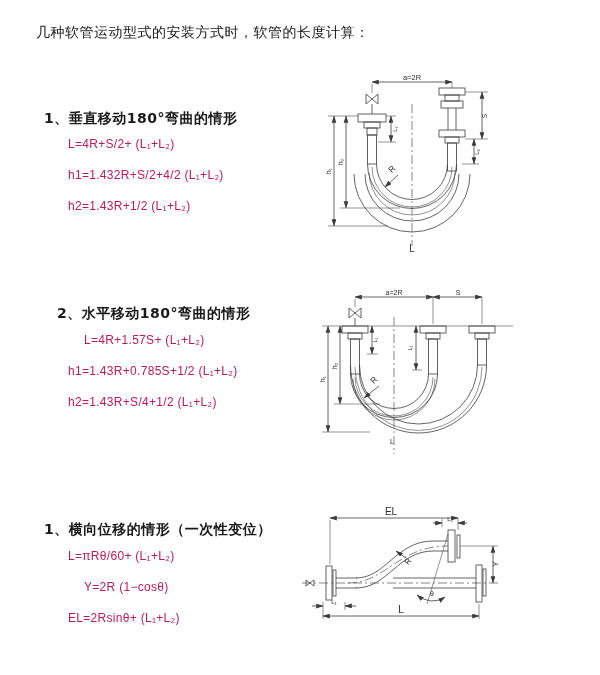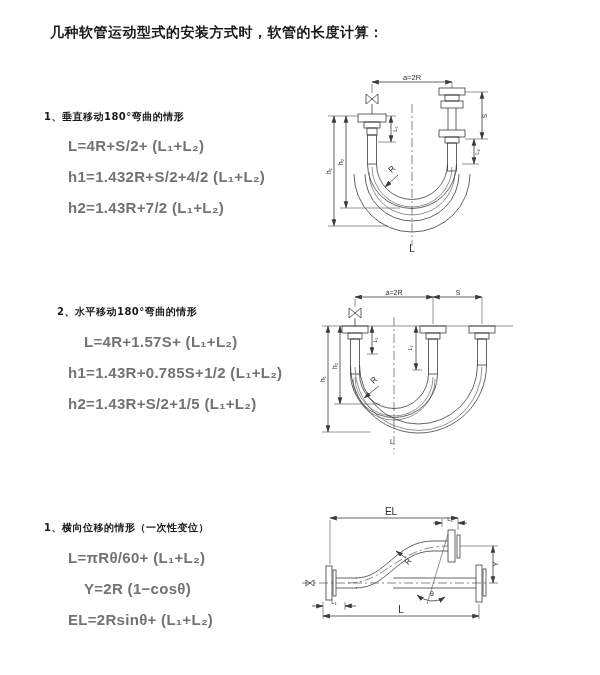--- a/index.html
+++ b/index.html
@@ -2,28 +2,28 @@
 <html><head>
 <meta charset="utf-8">
 <style>
   html,body{margin:0;padding:0;}
   body{
     width:600px;height:675px;background:#ffffff;position:relative;overflow:hidden;
     font-family:"DejaVu Sans","Liberation Sans",sans-serif;color:#1a1a1a;
   }
   .abs{position:absolute;}
   .doc-title{
-    left:36px;top:24px;font-size:14px;font-weight:700;letter-spacing:0.5px;margin-left:14px;
+    left:36px;top:24px;font-size:14px;font-weight:400;letter-spacing:0.5px;
   }
   .sec-heading{
-    font-size:10px;font-weight:700;letter-spacing:0.5px;white-space:nowrap;
+    font-size:14px;font-weight:700;letter-spacing:0.5px;white-space:nowrap;
   }
   .formula{
     font-family:"Liberation Sans","DejaVu Sans",sans-serif;
-    font-size:15px;font-weight:700;letter-spacing:0.3px;white-space:nowrap;color:#737373;
+    font-size:12px;font-weight:400;letter-spacing:0.3px;white-space:nowrap;color:#be185d;
   }
   svg{position:absolute;overflow:visible;}
   svg .ln{stroke:#3c3c3c;stroke-width:0.8;fill:none;}
   svg .lnthin{stroke:#4a4a4a;stroke-width:0.6;fill:none;}
   svg .cl{stroke:#555;stroke-width:0.7;fill:none;stroke-dasharray:9 3 2 3;}
   svg text{font-family:"Liberation Sans","DejaVu Sans",sans-serif;fill:#2b2b2b;stroke:none;}
 </style>
 </head>
 <body>
 
@@ -39,26 +39,26 @@
       <path d="M0 0 L3.2 3.2 M3.2 0 L0 3.2" stroke="#666" stroke-width="0.45"></path>
     </pattern>
   </defs>
 </svg>
 
 <div class="abs doc-title">几种软管运动型式的安装方式时，软管的长度计算：</div>
 
 <div class="abs sec-heading" style="left:44px;top:110px">1、垂直移动180°弯曲的情形</div>
 <div class="abs formula" style="left:68px;top:137px">L=4R+S/2+ (L₁+L₂)</div>
 <div class="abs formula" style="left:68px;top:168px">h1=1.432R+S/2+4/2 (L₁+L₂)</div>
-<div class="abs formula" style="left:68px;top:199px">h2=1.43R+7/2 (L₁+L₂)</div>
+<div class="abs formula" style="left:68px;top:199px">h2=1.43R+1/2 (L₁+L₂)</div>
 
 <div class="abs sec-heading" style="left:57px;top:305px">2、水平移动180°弯曲的情形</div>
 <div class="abs formula" style="left:84px;top:333px">L=4R+1.57S+ (L₁+L₂)</div>
 <div class="abs formula" style="left:68px;top:364px">h1=1.43R+0.785S+1/2 (L₁+L₂)</div>
-<div class="abs formula" style="left:68px;top:395px">h2=1.43R+S/2+1/5 (L₁+L₂)</div>
+<div class="abs formula" style="left:68px;top:395px">h2=1.43R+S/4+1/2 (L₁+L₂)</div>
 
 <div class="abs sec-heading" style="left:44px;top:521px">1、横向位移的情形（一次性变位）</div>
 <div class="abs formula" style="left:68px;top:549px">L=πRθ/60+ (L₁+L₂)</div>
 <div class="abs formula" style="left:84px;top:580px">Y=2R (1−cosθ)</div>
 <div class="abs formula" style="left:68px;top:611px">EL=2Rsinθ+ (L₁+L₂)</div>
 
 <svg style="left:312px;top:68px" width="280" height="195" viewBox="0 0 280 195">
 
   <g>
     <line class="ln" x1="60" y1="14" x2="140" y2="14" marker-start="url(#arrS)" marker-end="url(#arrE)"></line>

